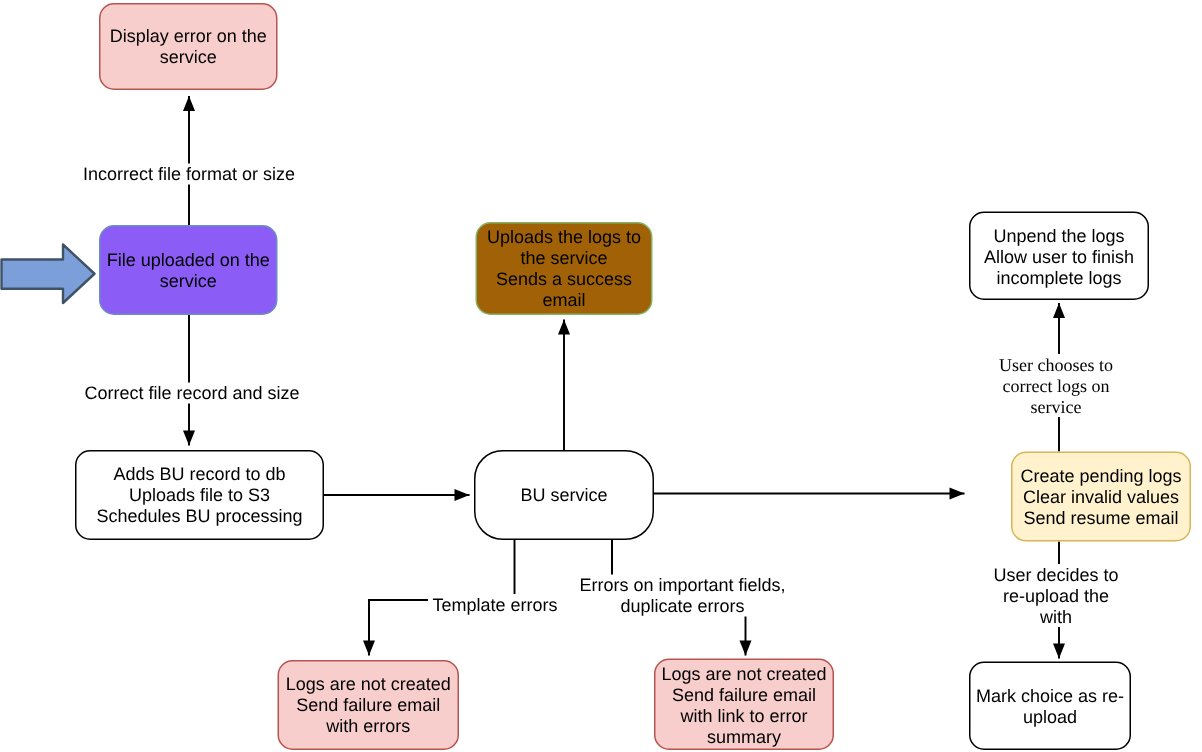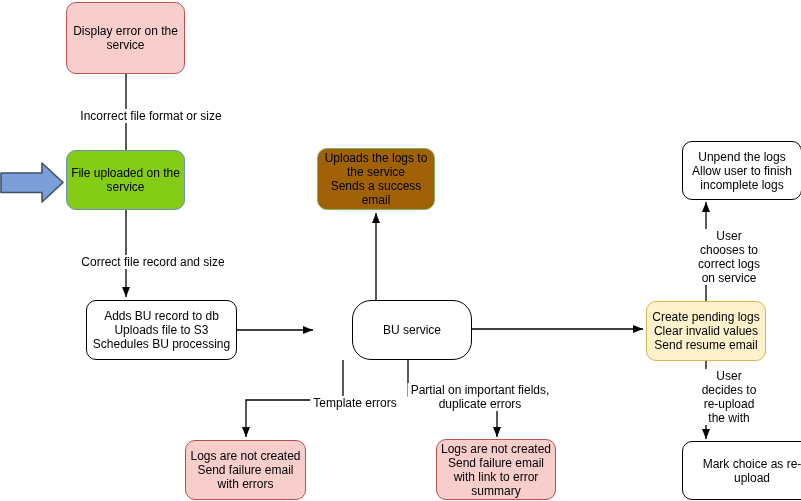--- a/index.html
+++ b/index.html
@@ -25,35 +25,34 @@
     display: flex;
     align-items: center;
     justify-content: center;
     text-align: center;
     font-size: 12px;
     line-height: 14px;
     color: #000000;
   }
   .node span { white-space: pre-line; display: block; }
   .node.pink   { background: #F8CECC; border-color: #B85450; }
-  .node.blue   { background: #84cc16; border-color: #6C8EBF; }
+  .node.blue   { background: #8b5cf6; border-color: #6C8EBF; }
   .node.green  { background: #a16207; border-color: #82B366; }
-  .node.yellow { background: #FFF2CC; border-color: #D6B656; }
-  .node.white  { background: #FFFFFF; border-color: #000000; margin-left: 36px; }
+  .node.yellow { background: #FFF2CC; border-color: #D6B656; margin-left: 28px; }
+  .node.white  { background: #FFFFFF; border-color: #000000; }
   .edge-label {
     position: absolute;
     transform: translate(-50%, -50%);
     background: #ffffff;
     padding: 0 3px;
     font-size: 12px;
     line-height: 14px;
     color: #000000;
     text-align: center;
     white-space: pre-line;
-    margin-left: 25px;
   }
 </style>
 </head>
 <body>
 
 <div id="canvas">
 
   <svg id="edges-svg" viewBox="0 0 801 501" xmlns="http://www.w3.org/2000/svg">
     <defs>
       <marker id="arrowhead" markerUnits="userSpaceOnUse" markerWidth="12" markerHeight="12" refX="11" refY="6" orient="auto">
@@ -67,31 +66,31 @@
     <path d="M376,300 L376,213" fill="none" stroke="#000" stroke-width="1.3" marker-end="url(#arrowhead)"></path>
     <path d="M436,329 L643,329" fill="none" stroke="#000" stroke-width="1.3" marker-end="url(#arrowhead)"></path>
     <path d="M343,360 L343,400 L246,400 L246,437" fill="none" stroke="#000" stroke-width="1.3" marker-end="url(#arrowhead)"></path>
     <path d="M408,360 L408,396 L497,396 L497,437" fill="none" stroke="#000" stroke-width="1.3" marker-end="url(#arrowhead)"></path>
     <path d="M706,301 L706,202" fill="none" stroke="#000" stroke-width="1.3" marker-end="url(#arrowhead)"></path>
     <path d="M706,361 L706,439" fill="none" stroke="#000" stroke-width="1.3" marker-end="url(#arrowhead)"></path>
 
     <polygon points="1,173 42,173 42,163 63,182.5 42,202 42,192.5 1,192.5" fill="#7C9FD9" stroke="#3F5266" stroke-width="1.6" stroke-linejoin="round"></polygon>
   </svg>
 
-  <div class="node pink" style="left:66px; top:2px; width:119px; height:72px;">
+  <div class="node pink" style="left:66px; top:2px; width:119px; height:58px;">
     <span>Display error on the
 service</span>
   </div>
 
   <div class="node blue" style="left:66px; top:150px; width:119px; height:60px;">
     <span>File uploaded on the
 service</span>
   </div>
 
-  <div class="node white" style="left:50px; top:300px; width:151px; height:60px;">
+  <div class="node white" style="left:50px; top:300px; width:166px; height:60px;">
     <span>Adds BU record to db
 Uploads file to S3
 Schedules BU processing</span>
   </div>
 
   <div class="node white" style="left:316px; top:300px; width:120px; height:60px; border-radius:19px;">
     <span>BU service</span>
   </div>
 
   <div class="node green" style="left:317px; top:148px; width:118px; height:62px;">
@@ -106,21 +105,21 @@
 Allow user to finish
 incomplete logs</span>
   </div>
 
   <div class="node yellow" style="left:646px; top:301px; width:120px; height:60px;">
     <span>Create pending logs
 Clear invalid values
 Send resume email</span>
   </div>
 
-  <div class="node white" style="left:646px; top:441px; width:140px; height:59px;">
+  <div class="node white" style="left:646px; top:441px; width:108px; height:59px;">
     <span>Mark choice as re-
 upload</span>
   </div>
 
   <div class="node pink" style="left:185px; top:440px; width:121px; height:60px;">
     <span>Logs are not created
 Send failure email
 with errors</span>
   </div>
 
@@ -132,20 +131,20 @@
   </div>
 
   <div class="edge-label" style="left:126px; top:116px;">Incorrect file format or size</div>
 
   <div class="edge-label" style="left:128px; top:262px;">Correct file record and size</div>
 
 
 
   <div class="edge-label" style="left:330px; top:403px;">Template errors</div>
 
-  <div class="edge-label" style="left:455px; top:397px;">Partial on important fields,
+  <div class="edge-label" style="left:455px; top:397px;">Errors on important fields,
 duplicate errors</div>
 
-  <div class="edge-label" style="left:704px; top:257px;">User chooses to correct logs on service</div>
+  <div class="edge-label" style="left:704px; top:257px;font-family:Liberation Serif, serif;">User chooses to correct logs on service</div>
 
   <div class="edge-label" style="left:704px; top:397px;">User decides to re-upload the with</div>
 
 </div>
 
 </body></html>

